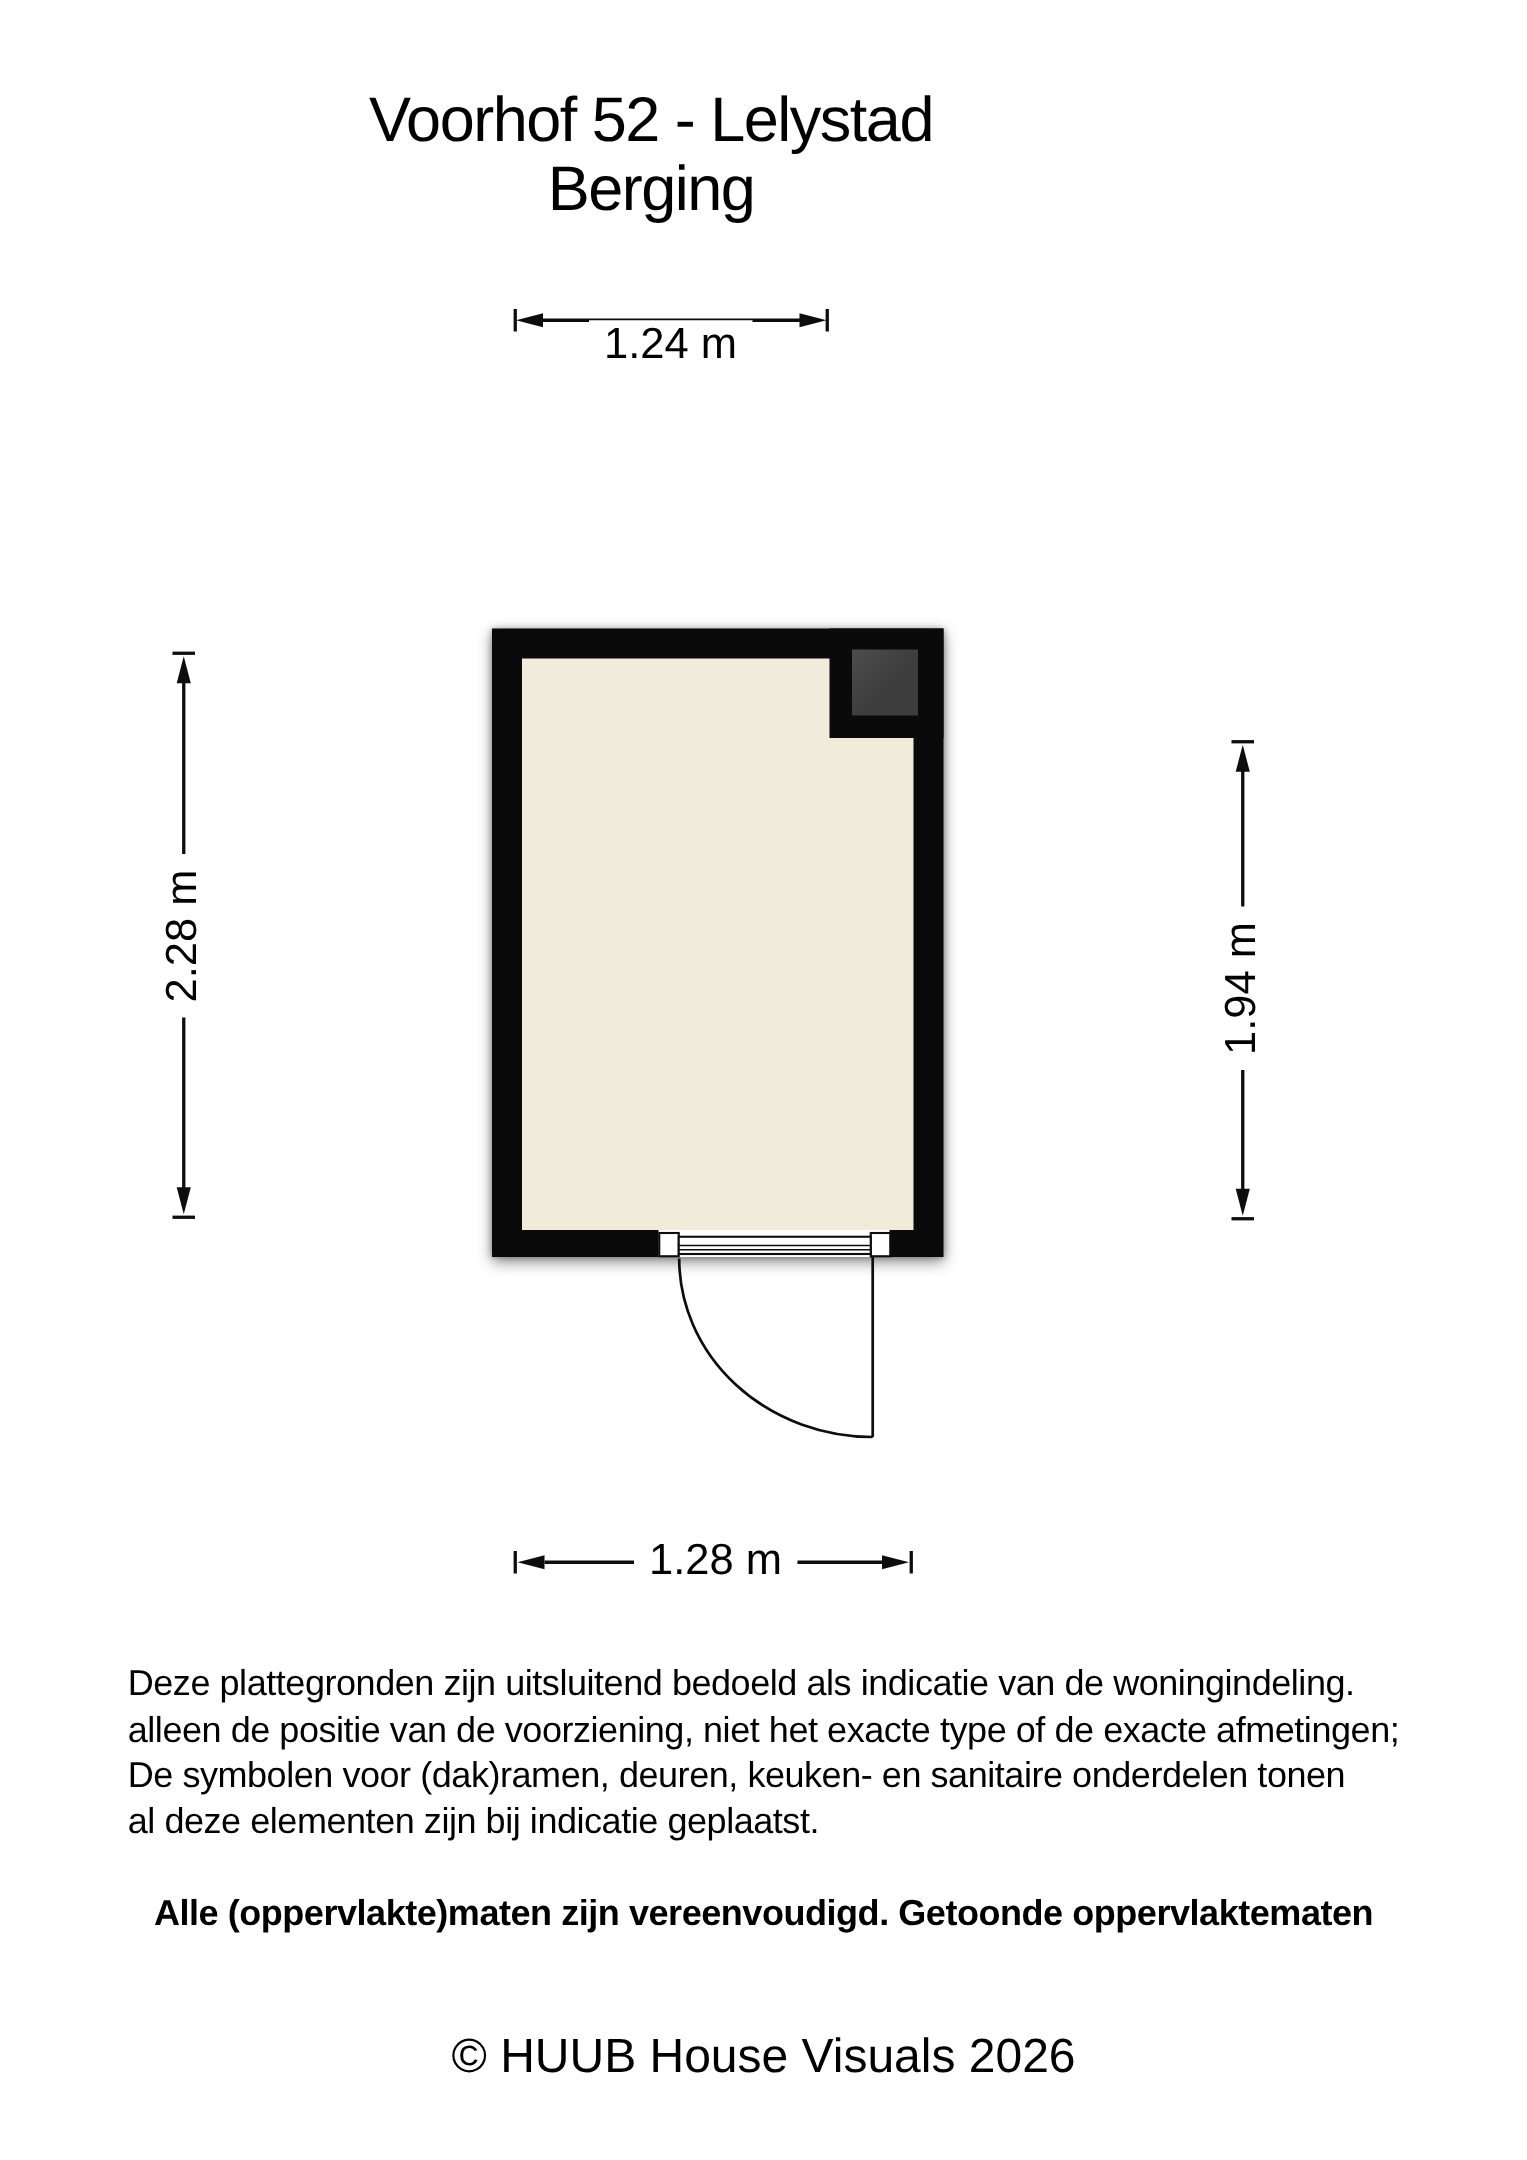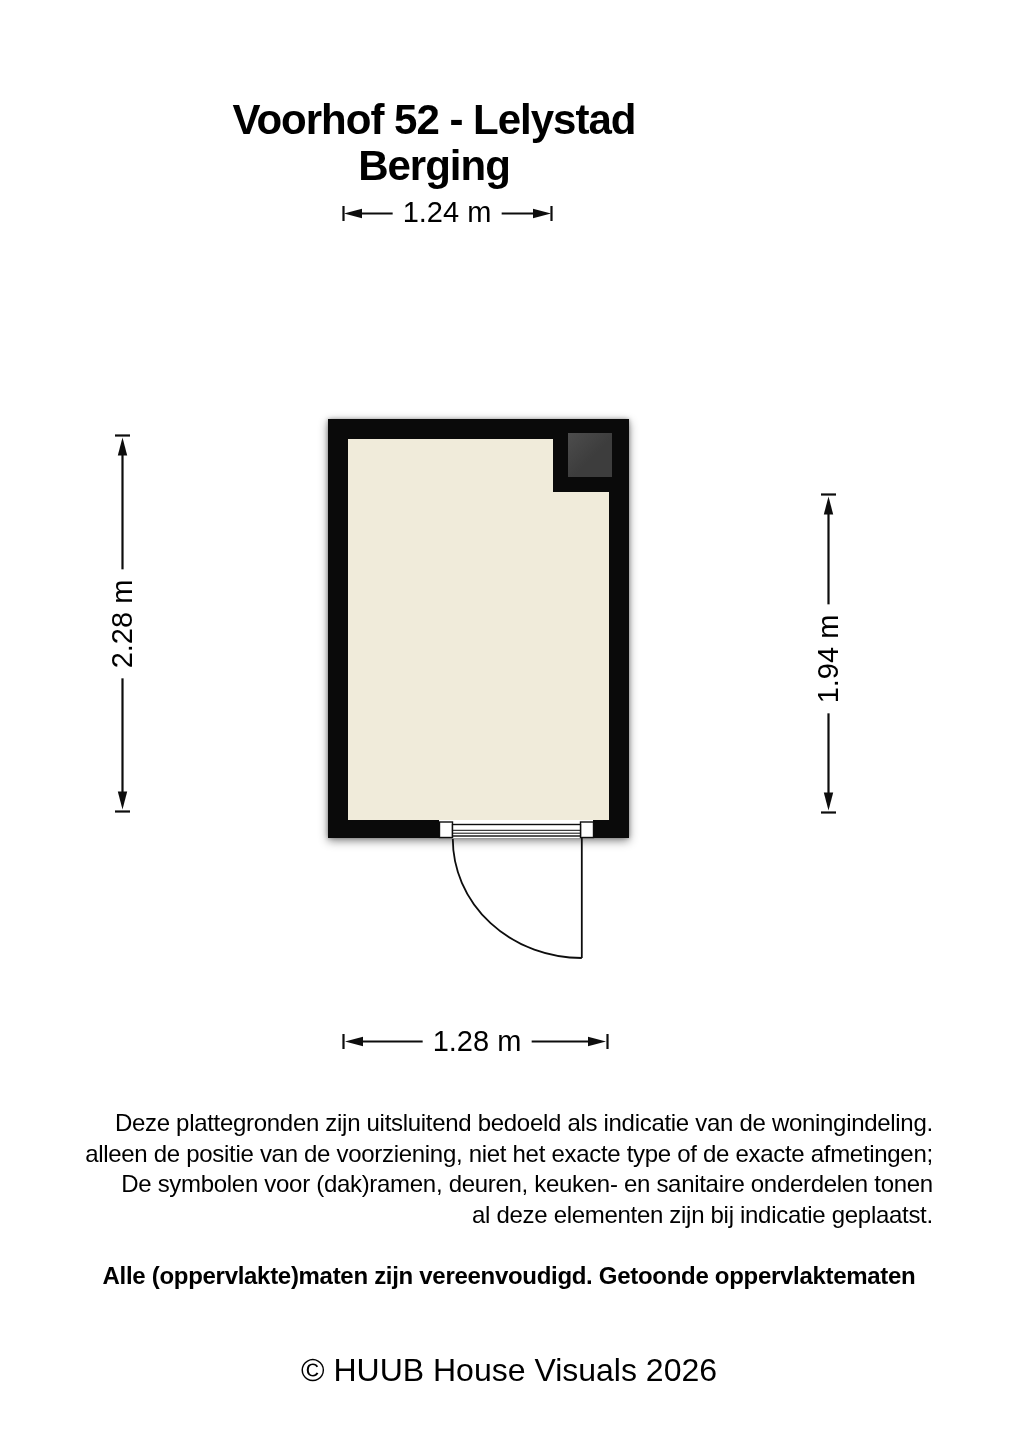--- a/index.html
+++ b/index.html
@@ -5,43 +5,43 @@
   html,body{margin:0;padding:0;}
   body{
     width:1018px;height:1440px;position:relative;
     background:var(--page-background,#fff);
     font-family:"Liberation Sans","DejaVu Sans",sans-serif;
     color:#000;overflow:hidden;
   }
   
   .page-title{
     position:absolute;left:434px;top:57px;transform:translateX(-50%);
-    text-align:center;font-size:42px;font-weight:700;line-height:46px;
-    letter-spacing:-1px;white-space:nowrap;margin-top:40px;
+    text-align:center;font-size:42px;font-weight:400;line-height:46px;
+    letter-spacing:-1px;white-space:nowrap;
   }
   .room-label{
     position:absolute;transform:translate(-50%,-50%);
     white-space:nowrap;text-align:center;
   }
   .room-name{left:472px;top:606px;font-size:28px;}
   .room-area{left:472px;top:637px;font-size:28px;}
   .room-height{left:473px;top:676px;font-size:27px;}
   .dim-label{
     position:absolute;background:var(--page-background,#fff);
     font-size:29px;padding:0 10px;white-space:nowrap;z-index:6;
   }
   .dim-label.h{transform:translate(-50%,-50%);}
   .dim-label.v{transform:translate(-50%,-50%) rotate(-90deg);}
-  .dim-top{left:447px;top:212px;}
+  .dim-top{left:447px;top:230px;}
   .dim-bottom{left:477px;top:1041px;}
   .dim-left{left:122px;top:624px;}
   .dim-right{left:828px;top:659px;}
   .disclaimer{
     position:absolute;left:509px;transform:translateX(-50%);
-    text-align:right;font-size:24px;line-height:30.5px;
+    text-align:left;font-size:24px;line-height:30.5px;
     letter-spacing:-0.3px;white-space:nowrap;
   }
   .disclaimer.p1{top:1108px;}
   .disclaimer.p2{top:1261px;font-weight:bold;}
   .copyright{
     position:absolute;left:509px;top:1352px;transform:translateX(-50%);
     font-size:32px;white-space:nowrap;
   }
   
   .plan{

